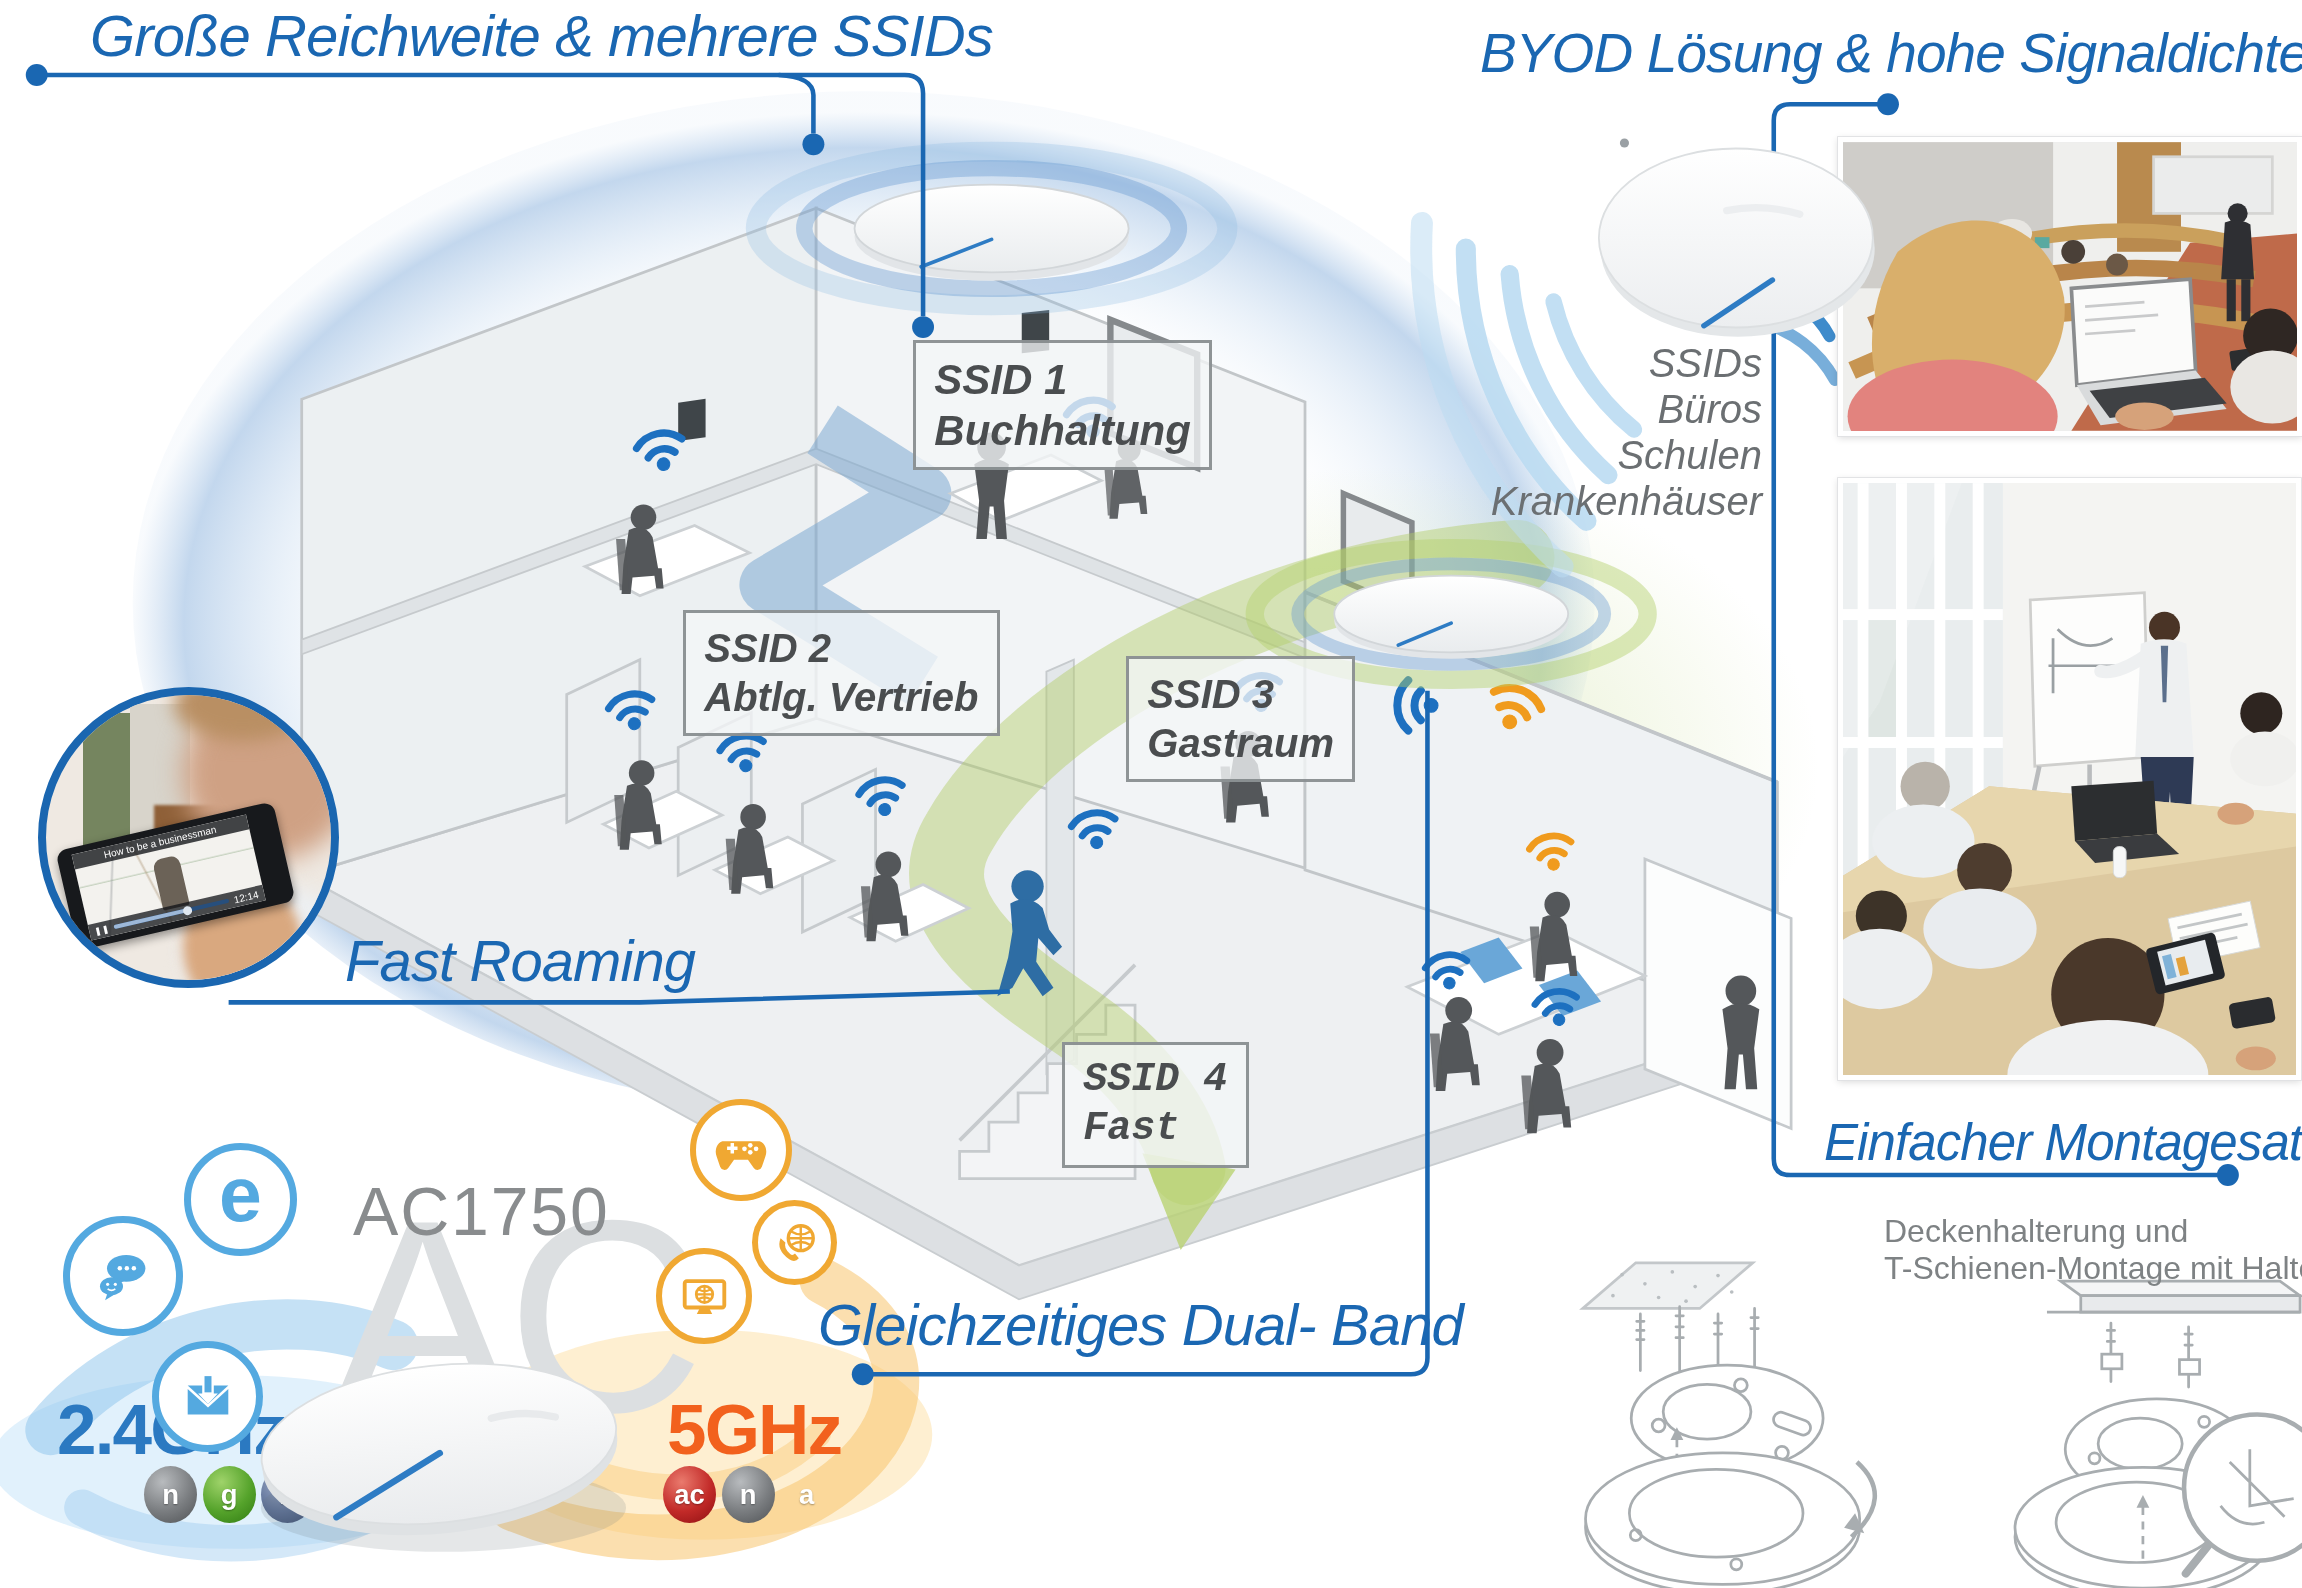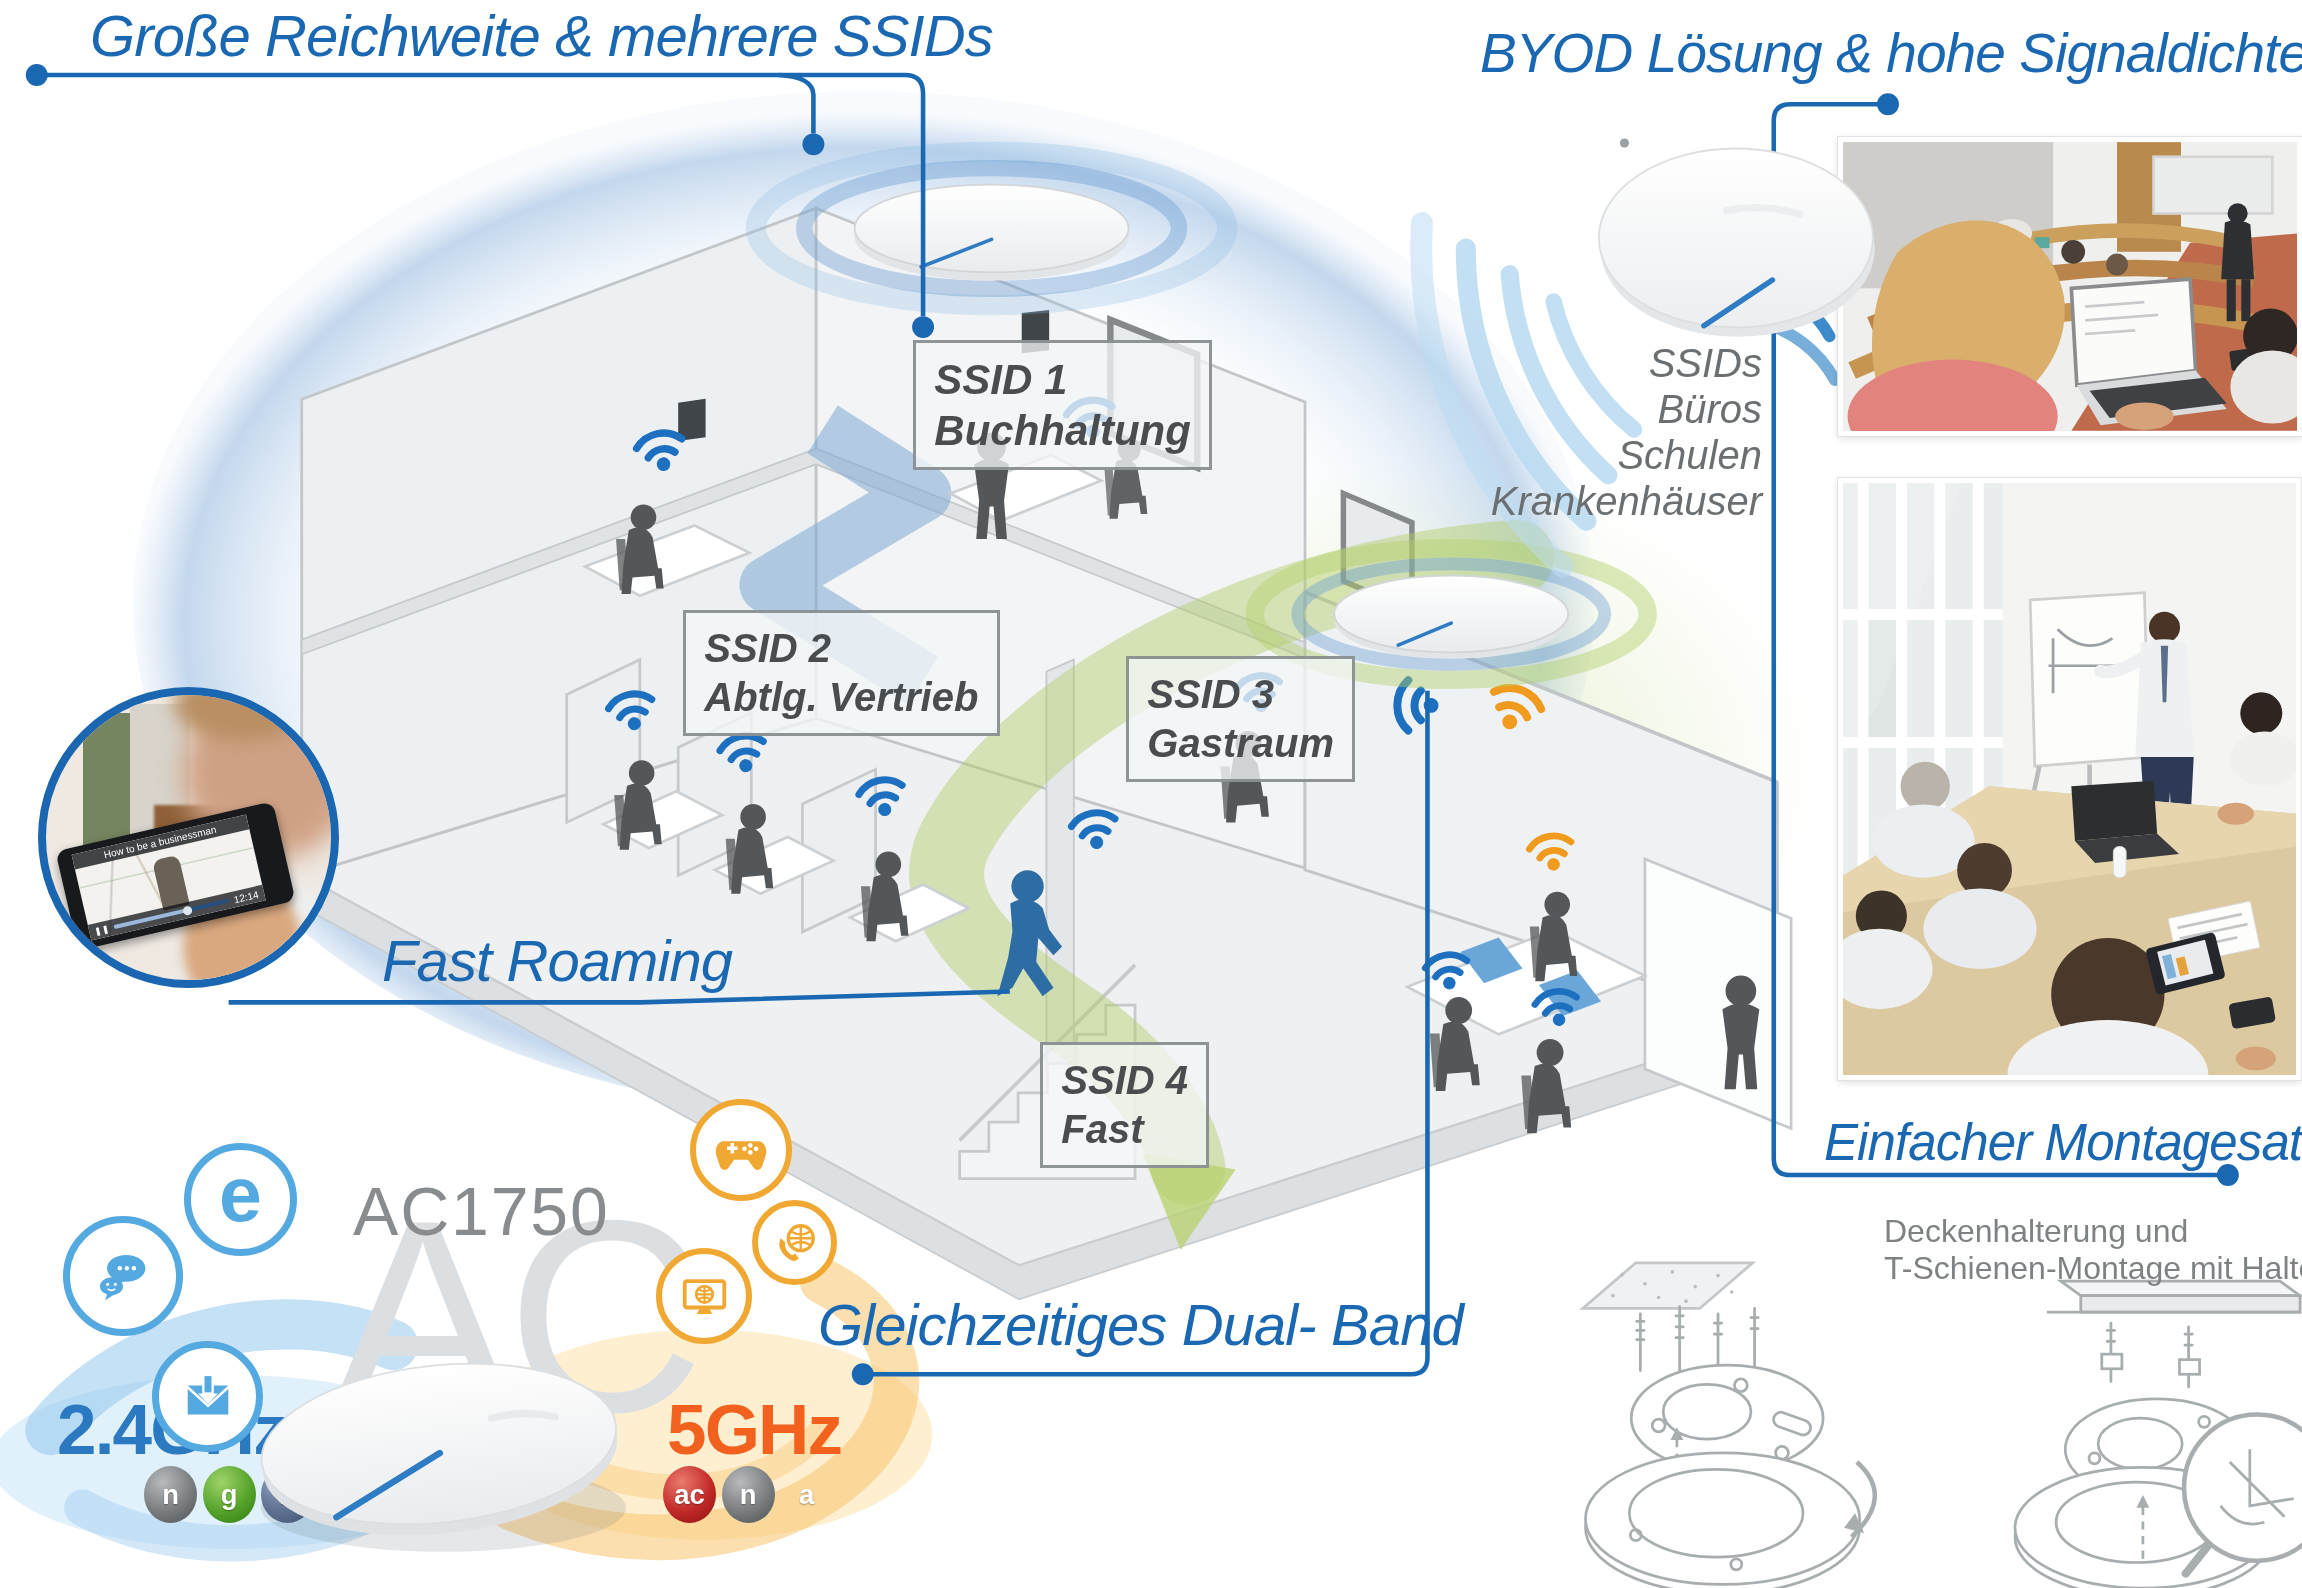--- a/index.html
+++ b/index.html
@@ -5,31 +5,31 @@
   html,body{margin:0;padding:0;background:#fff;}
   #canvas{position:relative;width:2303px;height:1589px;background:#ffffff;overflow:hidden;
           font-family:"Liberation Sans",sans-serif;}
   svg{display:block;}
   .abs{position:absolute;}
   
   .heading{position:absolute;color:#1a67b2;font-style:italic;font-weight:400;
            letter-spacing:-0.9px;white-space:nowrap;line-height:1;}
   .h-range{left:50px;top:7.3px;font-size:58px;margin-left:40px;}
   .h-byod{left:1480px;top:25.6px;font-size:55px;}
-  .h-fast{left:345px;top:932px;font-size:58px;margin-left:37px;}
+  .h-fast{left:345px;top:932px;font-size:58px;}
   .h-dual{left:818px;top:1296px;font-size:58px;}
   .h-mount{left:1824px;top:1117px;font-size:51px;}
   
   .ssid-box{position:absolute;border:3.7px solid rgba(125,130,133,.85);
             background:rgba(244,246,247,.78);color:#4a4d4f;font-weight:700;
             font-style:italic;line-height:1.22;padding:11px 18.3px;white-space:nowrap;}
   .ssid-1{left:905px;top:340px;font-size:42px;margin-left:8px;}
   .ssid-2{left:683px;top:610px;font-size:40px;}
   .ssid-3{left:1126px;top:656px;font-size:40px;}
-  .ssid-4{left:1040px;top:1042px;font-size:40px;}
+  .ssid-4{left:1062px;top:1042px;font-size:40px;font-family:Liberation Mono, monospace;}
   
   .use-cases{position:absolute;left:1407px;top:340px;width:355px;text-align:right;
              font-style:italic;font-size:40px;line-height:46px;color:#6b6f72;}
   
   .mount-note{position:absolute;left:1884px;top:1213px;font-size:32px;line-height:37px;
               color:#7e8284;white-space:nowrap;}
   
   .ac-watermark{position:absolute;left:331px;top:1193px;font-size:274px;line-height:.9;
                 color:#dcdfe1;font-weight:400;letter-spacing:-7.3px;}
   .ac-model{position:absolute;left:353px;top:1172px;font-size:68px;color:#898c8e;letter-spacing:1.8px;}

